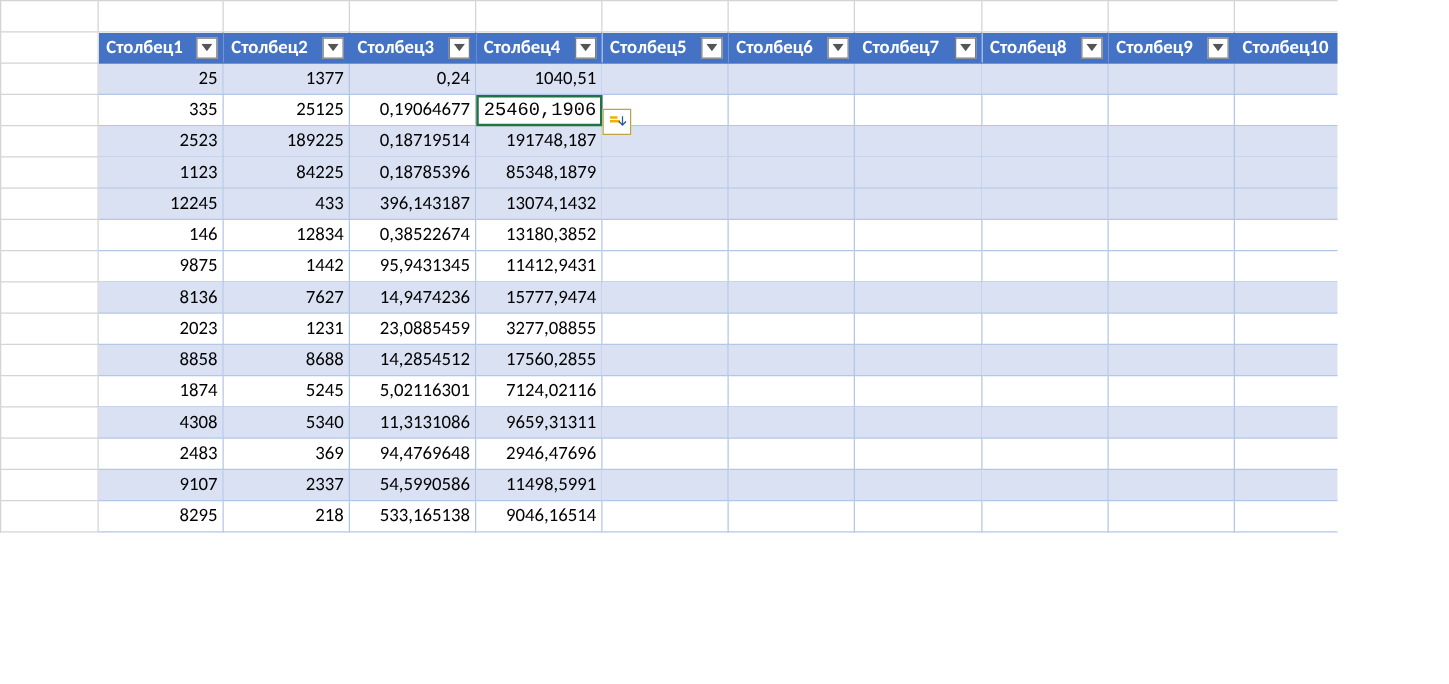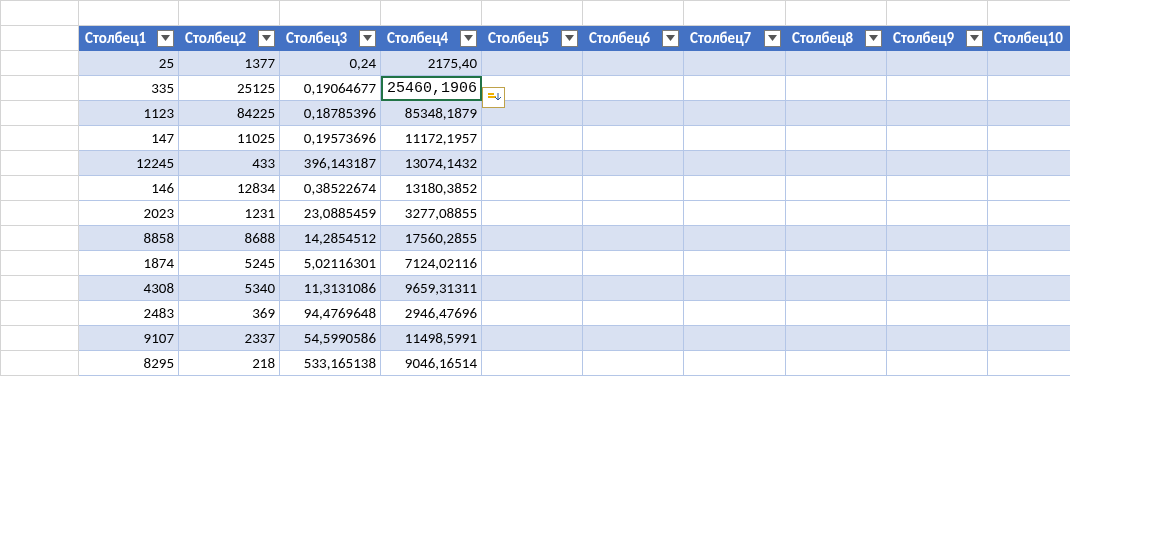--- a/index.html
+++ b/index.html
@@ -179,21 +179,21 @@
       <td></td>
     </tr>
 
     </tbody>
       <tbody id="data-body">
         <tr class="data odd">
           <td></td>
           <td class="tblcell">25</td>
           <td class="tblcell">1377</td>
           <td class="tblcell">0,24</td>
-          <td class="tblcell">2175,40</td>
+          <td class="tblcell">1040,51</td>
           <td class="tblcell"></td>
           <td class="tblcell"></td>
           <td class="tblcell"></td>
           <td class="tblcell"></td>
           <td class="tblcell"></td>
           <td class="tblcell"></td>
           <td></td>
         </tr>
         <tr class="data even">
           <td></td>
@@ -204,66 +204,94 @@
           <td class="tblcell"></td>
           <td class="tblcell"></td>
           <td class="tblcell"></td>
           <td class="tblcell"></td>
           <td class="tblcell"></td>
           <td class="tblcell"></td>
           <td></td>
         </tr>
         <tr class="data odd">
           <td></td>
+          <td class="tblcell">2523</td>
+          <td class="tblcell">189225</td>
+          <td class="tblcell">0,18719514</td>
+          <td class="tblcell">191748,187</td>
+          <td class="tblcell"></td>
+          <td class="tblcell"></td>
+          <td class="tblcell"></td>
+          <td class="tblcell"></td>
+          <td class="tblcell"></td>
+          <td class="tblcell"></td>
+          <td></td>
+        </tr>
+        <tr class="data odd">
+          <td></td>
           <td class="tblcell">1123</td>
           <td class="tblcell">84225</td>
           <td class="tblcell">0,18785396</td>
           <td class="tblcell">85348,1879</td>
           <td class="tblcell"></td>
           <td class="tblcell"></td>
           <td class="tblcell"></td>
           <td class="tblcell"></td>
           <td class="tblcell"></td>
           <td class="tblcell"></td>
           <td></td>
         </tr>
-        <tr class="data even">
-          <td></td>
-          <td class="tblcell">147</td>
-          <td class="tblcell">11025</td>
-          <td class="tblcell">0,19573696</td>
-          <td class="tblcell">11172,1957</td>
-          <td class="tblcell"></td>
-          <td class="tblcell"></td>
-          <td class="tblcell"></td>
-          <td class="tblcell"></td>
-          <td class="tblcell"></td>
-          <td class="tblcell"></td>
-          <td></td>
-        </tr>
         <tr class="data odd">
           <td></td>
           <td class="tblcell">12245</td>
           <td class="tblcell">433</td>
           <td class="tblcell">396,143187</td>
           <td class="tblcell">13074,1432</td>
           <td class="tblcell"></td>
           <td class="tblcell"></td>
           <td class="tblcell"></td>
           <td class="tblcell"></td>
           <td class="tblcell"></td>
           <td class="tblcell"></td>
           <td></td>
         </tr>
         <tr class="data even">
           <td></td>
           <td class="tblcell">146</td>
           <td class="tblcell">12834</td>
           <td class="tblcell">0,38522674</td>
           <td class="tblcell">13180,3852</td>
+          <td class="tblcell"></td>
+          <td class="tblcell"></td>
+          <td class="tblcell"></td>
+          <td class="tblcell"></td>
+          <td class="tblcell"></td>
+          <td class="tblcell"></td>
+          <td></td>
+        </tr>
+        <tr class="data even">
+          <td></td>
+          <td class="tblcell">9875</td>
+          <td class="tblcell">1442</td>
+          <td class="tblcell">95,9431345</td>
+          <td class="tblcell">11412,9431</td>
+          <td class="tblcell"></td>
+          <td class="tblcell"></td>
+          <td class="tblcell"></td>
+          <td class="tblcell"></td>
+          <td class="tblcell"></td>
+          <td class="tblcell"></td>
+          <td></td>
+        </tr>
+        <tr class="data odd">
+          <td></td>
+          <td class="tblcell">8136</td>
+          <td class="tblcell">7627</td>
+          <td class="tblcell">14,9474236</td>
+          <td class="tblcell">15777,9474</td>
           <td class="tblcell"></td>
           <td class="tblcell"></td>
           <td class="tblcell"></td>
           <td class="tblcell"></td>
           <td class="tblcell"></td>
           <td class="tblcell"></td>
           <td></td>
         </tr>
         <tr class="data even">
           <td></td>

